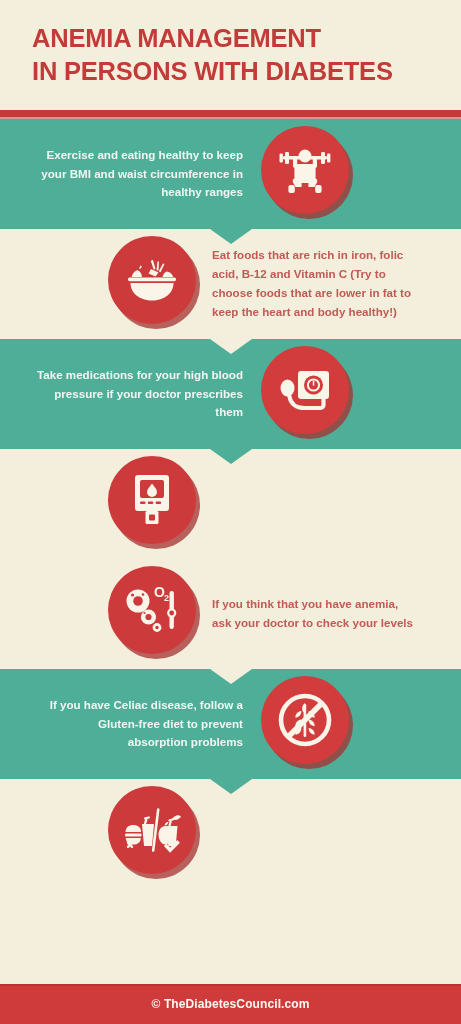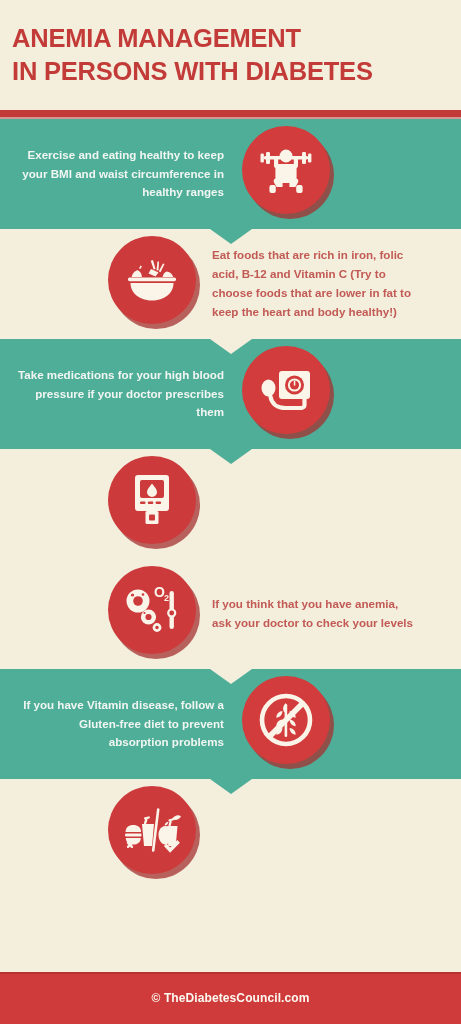--- a/index.html
+++ b/index.html
@@ -18,21 +18,21 @@
     background:#f4eedd;
   }
 
   
   .header {
     position:absolute;
     left:0; top:0;
     width:461px;
     height:98px;
     background:#f4eedd;
-    padding:22px 20px 0 12px;
+    padding:22px 20px 0 32px;
   }
   .header h1 {
     color:#c33b38;
     font-size:25.5px;
     font-weight:bold;
     line-height:1.28;
     letter-spacing:-0.2px;
     text-transform:uppercase;
   }
   .header-rule {
@@ -55,21 +55,21 @@
     left:0; top:119px;
     width:461px;
   }
   .row {
     position:relative;
     width:461px;
     height:110px;
     display:flex;
     align-items:center;
   }
-  .row.teal  { background:#4fae98; }
+  .row.teal  { background:#4fae98;padding-left:19px; }
   .row.cream { background:#f4eedd; }
 
   
   .notch {
     position:absolute;
     left:50%;
     bottom:-15px;
     margin-left:-21px;
     width:0; height:0;
     border-left:21px solid transparent;
@@ -129,21 +129,21 @@
     justify-content:center;
   }
   .row.cream .badge { background:#cc3a3c; }
   .badge svg { display:block; }
 
   
   .footer {
     position:absolute;
     left:0; bottom:0;
     width:461px;
-    height:52px;
+    height:40px;
     background:#cf3b3b;
     display:flex;
     align-items:center;
     justify-content:center;
   }
   .footer-top-line {
     position:absolute;
     left:0; top:0;
     width:461px; height:2px;
     background:#b93231;
@@ -300,21 +300,21 @@
             <circle cx="47.7" cy="29" r="4.6"></circle>
             <circle cx="47.7" cy="29" r="2.4" fill="#cc3a3c"></circle>
           </svg>
         </div>
       </div>
       <div class="copy">If you think that you have anemia, ask your doctor to check your levels</div>
       <div class="notch"></div>
     </div>
 
     <div class="row teal">
-      <div class="copy">If you have Vitamin disease, follow a Gluten-free diet to prevent absorption problems</div>
+      <div class="copy">If you have Celiac disease, follow a Gluten-free diet to prevent absorption problems</div>
       <div class="badge-wrap">
         <div class="badge-shadow"></div>
         <div class="badge">
           <svg width="56" height="56" viewBox="0 0 56 56" fill="#fbf4e8">
 
             <g>
               <rect x="26.6" y="12" width="2.6" height="33" rx="1.3"></rect>
               <path d="M27.8 11 c -3 3 -3.6 6.4 -1.2 9.6 c 2.6 -2.8 2.8 -6.4 1.2 -9.6 z"></path>
               <path d="M24.4 19 c -4 .6 -6.2 3 -6 6.8 c 3.6 -.6 5.8 -2.8 6 -6.8 z"></path>
               <path d="M31.6 19 c 4 .6 6.2 3 6 6.8 c -3.6 -.6 -5.8 -2.8 -6 -6.8 z"></path>

